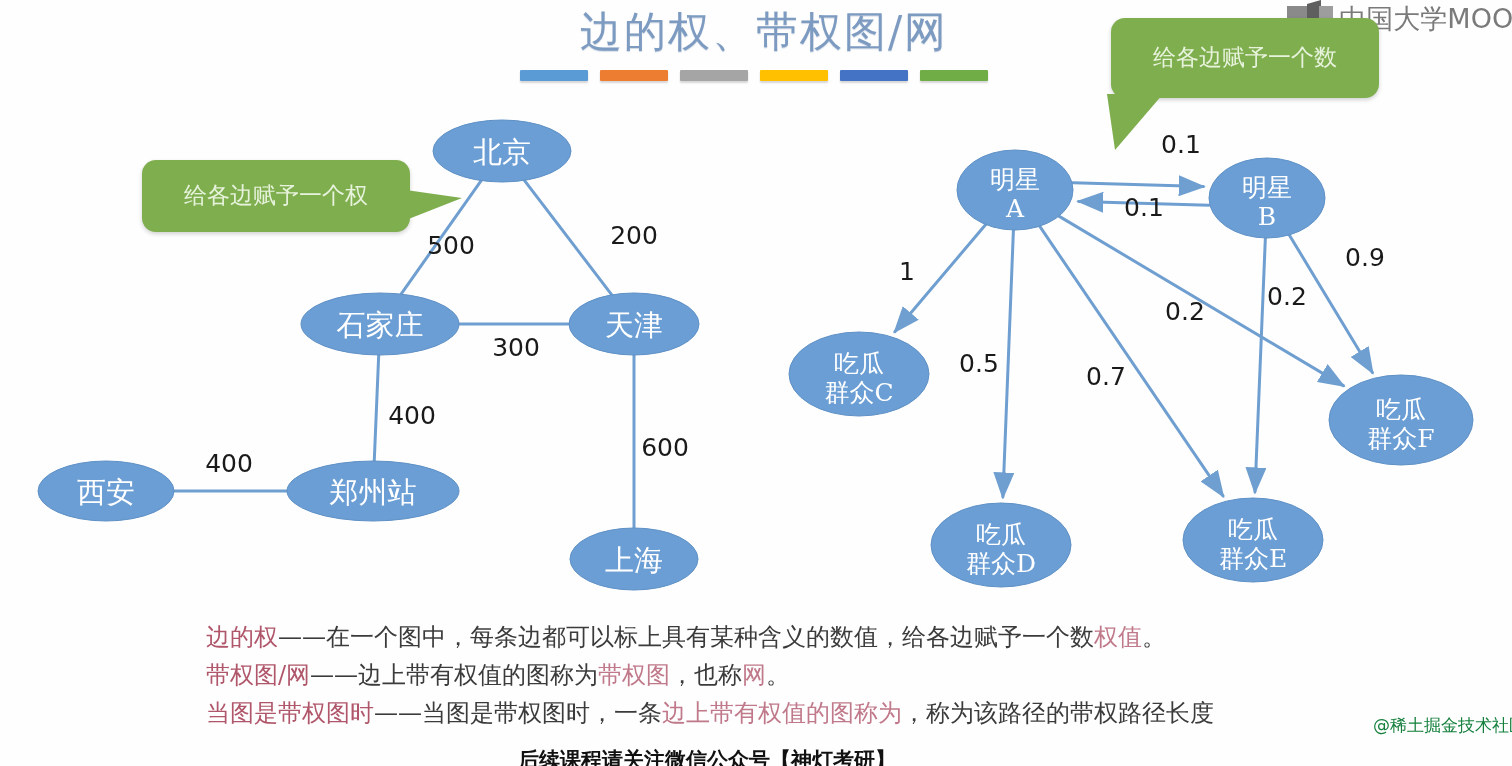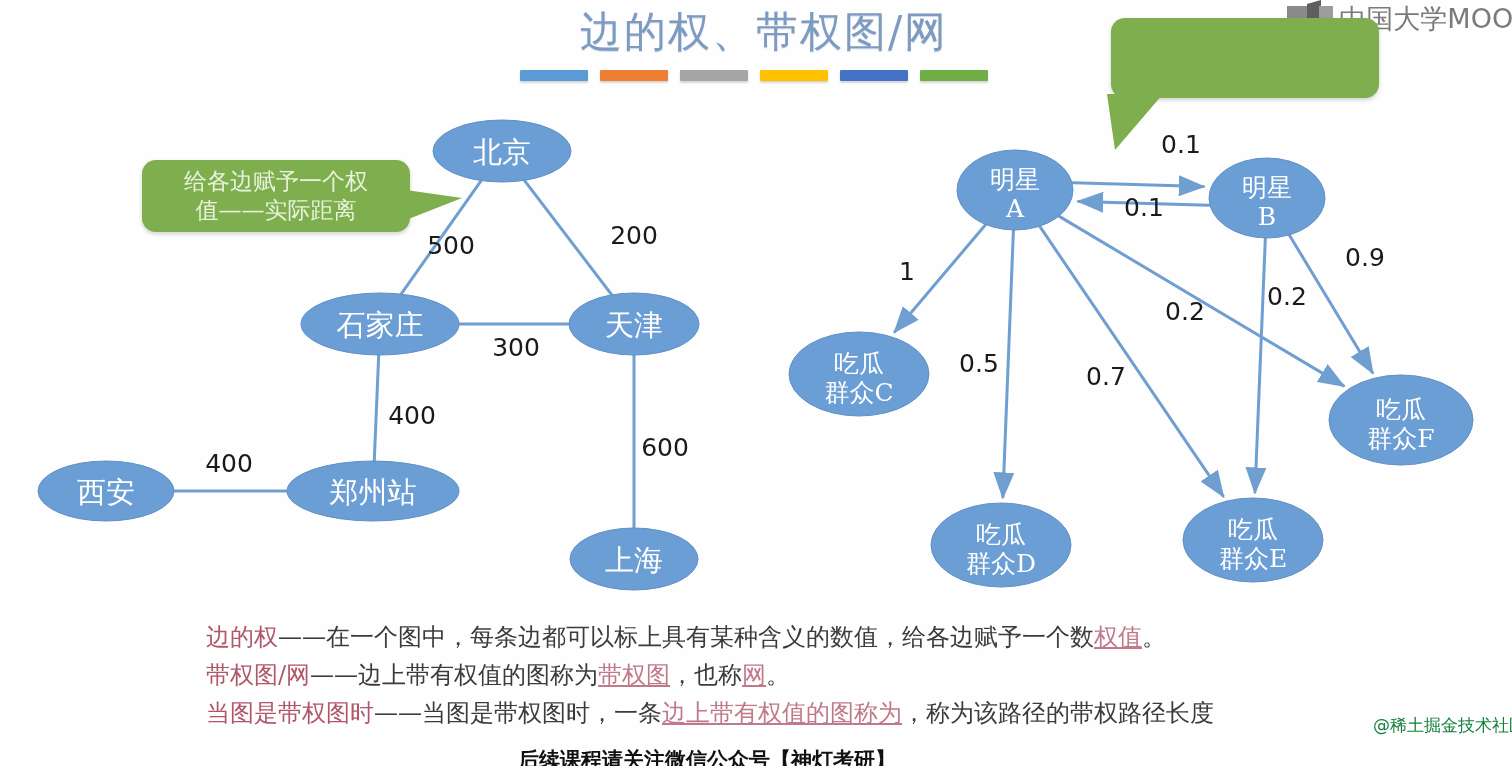--- a/index.html
+++ b/index.html
@@ -62,21 +62,21 @@
   .node-lbl{fill:#ffffff;font-family:"DejaVu Serif","Liberation Serif",serif;text-anchor:middle;}
   .edge{stroke:#6f9fd0;stroke-width:3;fill:none;}
   .wlbl{fill:#1a1a1a;font-family:"DejaVu Sans","Liberation Sans",sans-serif;font-size:25px;text-anchor:middle;}
 
   
   #notes{position:absolute;left:198px;top:620px;width:1200px;
     font-family:"DejaVu Serif","Liberation Serif",serif;
     font-size:24px;color:#3b3b3b;line-height:1.42;}
   #notes p{margin:0 0 4px 0;white-space:nowrap;}
   #notes .k{color:#b0566a;margin-top:20px;}
-  #notes .k2{color:#c0798a;text-decoration:underline;}
+  #notes .k2{color:#c0798a;}
   #note3{margin-top:18px;}
   #overlay-promo{
     position:absolute;left:510px;top:746px;
     font-family:"DejaVu Sans","Liberation Sans",sans-serif;
     font-weight:bold;font-size:21px;color:#111;white-space:nowrap;
   }
   #watermark{
     position:absolute;right:14px;top:714px;
     font-family:"DejaVu Sans","Liberation Sans",sans-serif;
     font-size:17px;color:#15803d;white-space:nowrap;
@@ -184,27 +184,27 @@
         <text x="1098" y="385" class="wlbl">0.7</text>
         <text x="1177" y="320" class="wlbl">0.2</text>
         <text x="1279" y="305" class="wlbl">0.2</text>
         <text x="1357" y="266" class="wlbl">0.9</text>
       </g>
   </svg>
 
   <div class="callout" id="callout-left">
     <span>
       <span>给各边赋予一个权</span>
-      <span>值——实际距离</span>
     </span>
     <div class="tail"></div>
   </div>
 
   <div class="callout" id="callout-right">
     <span>
+      <span>给各边赋予一个数</span>
     </span>
     <div class="tail"></div>
   </div>
 
   <div id="notes">
     <p><span class="k">边的权</span><span>——在一个图中，每条边都可以标上具有某种含义的数值，给各边赋予一个数</span><span class="k2">权值</span><span>。</span></p>
     <p><span class="k">带权图/网</span><span>——边上带有权值的图称为</span><span class="k2">带权图</span><span>，也称</span><span class="k2">网</span><span>。</span></p>
     <p id="note3"><span class="k">当图是带权图时</span><span>——当图是带权图时，一条</span><span class="k2">边上带有权值的图称为</span><span>，称为该路径的带权路径长度</span></p>
   </div>
 

